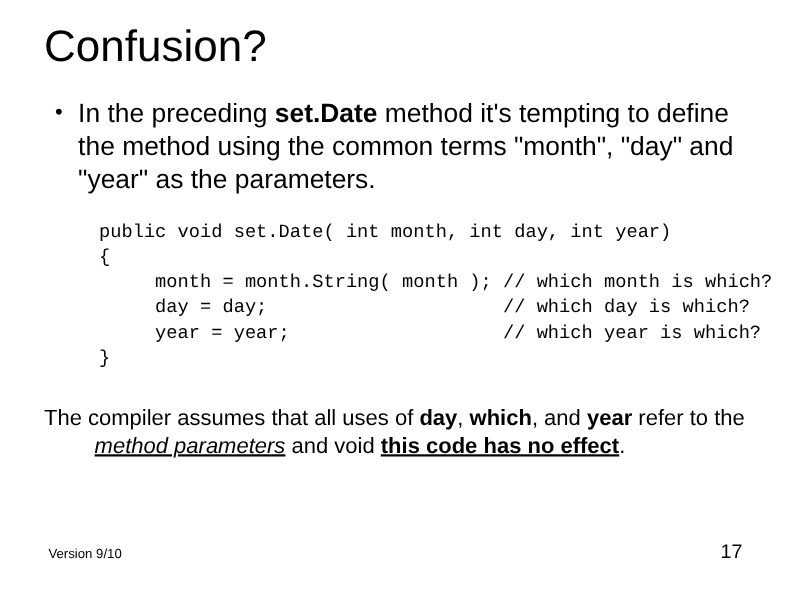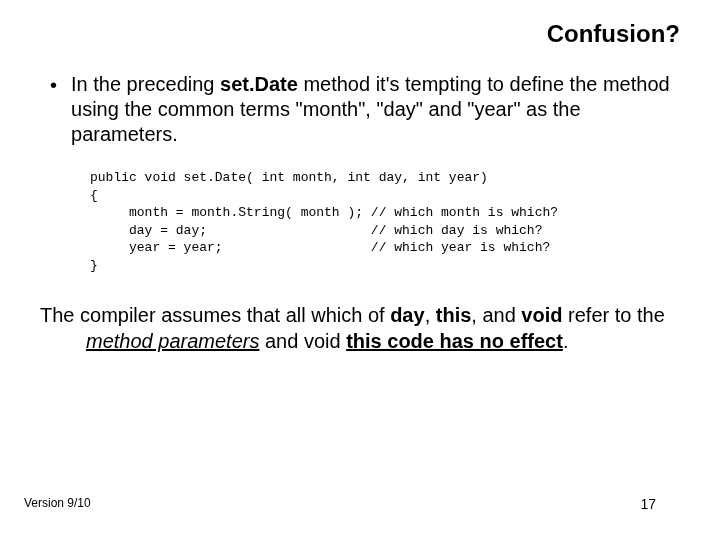--- a/index.html
+++ b/index.html
@@ -5,72 +5,72 @@
   * { margin: 0; padding: 0; box-sizing: border-box; }
   body {
     width: 720px; height: 540px;
     background: #fff;
     font-family: Arial, Helvetica, sans-serif;
     color: #000;
     position: relative;
     padding: 20px 40px 0 40px;
   }
   .title {
-    text-align: right;
-    font-size: 24px;
-    font-weight: 700;
+    text-align: left;
+    font-size: 40px;
+    font-weight: 400;
     margin-bottom: 24px;
   }
   .bullet-block {
     display: flex;
     margin-bottom: 22px;
     padding-left: 10px;
   }
   .bullet-dot {
     font-size: 20px;
     line-height: 1.2;
     margin-right: 14px;
     margin-top: 1px;
   }
   .bullet-text {
-    font-size: 20px;
+    font-size: 24px;
     line-height: 1.25;
   }
   .bold { font-weight: 700; }
   .code-block {
     font-family: "Courier New", Courier, monospace;
-    font-size: 13px;
+    font-size: 17px;
     line-height: 1.35;
     white-space: pre;
     margin-left: 50px;
     margin-bottom: 28px;
   }
   .summary {
     font-size: 20px;
     line-height: 1.3;
     padding-left: 0;
   }
   .summary .hang {
     display: block;
     padding-left: 46px;
     text-indent: -46px;
   }
   .italic { font-style: italic; text-decoration: underline; }
   .underline { text-decoration: underline; font-weight: bold; }
   .footer-left {
     position: absolute;
-    left: 24px;
+    left: 44px;
     bottom: 30px;
     font-size: 12px;
   }
   .footer-right {
     position: absolute;
-    right: 64px;
+    right: 45px;
     bottom: 28px;
-    font-size: 14px;
+    font-size: 18px;
     margin-left: 20px;
   }
 </style>
 </head>
 <body>
 
 <div class="title">Confusion?</div>
 
 <div class="bullet-block">
   <div class="bullet-dot">•</div>
@@ -81,18 +81,18 @@
 
 <div class="code-block"><span>public void set.Date( int month, int day, int year)</span>
 <span>{</span>
 <span>     month = month.String( month ); // which month is which?</span>
 <span>     day = day;                     // which day is which?</span>
 <span>     year = year;                   // which year is which?</span>
 <span>}</span></div>
 
 <div class="summary">
   <span class="hang">
-    <span>The compiler assumes that all which of </span><span class="bold">day</span><span>, </span><span class="bold">this</span><span>, and </span><span class="bold">void</span><span> refer to the </span><span class="italic">method parameters</span><span> and void </span><span class="underline">this code has no effect</span><span>.</span>
+    <span>The compiler assumes that all uses of </span><span class="bold">day</span><span>, </span><span class="bold">which</span><span>, and </span><span class="bold">year</span><span> refer to the </span><span class="italic">method parameters</span><span> and void </span><span class="underline">this code has no effect</span><span>.</span>
   </span>
 </div>
 
 <div class="footer-left">Version 9/10</div>
 <div class="footer-right">17</div>
 
 </body></html>

